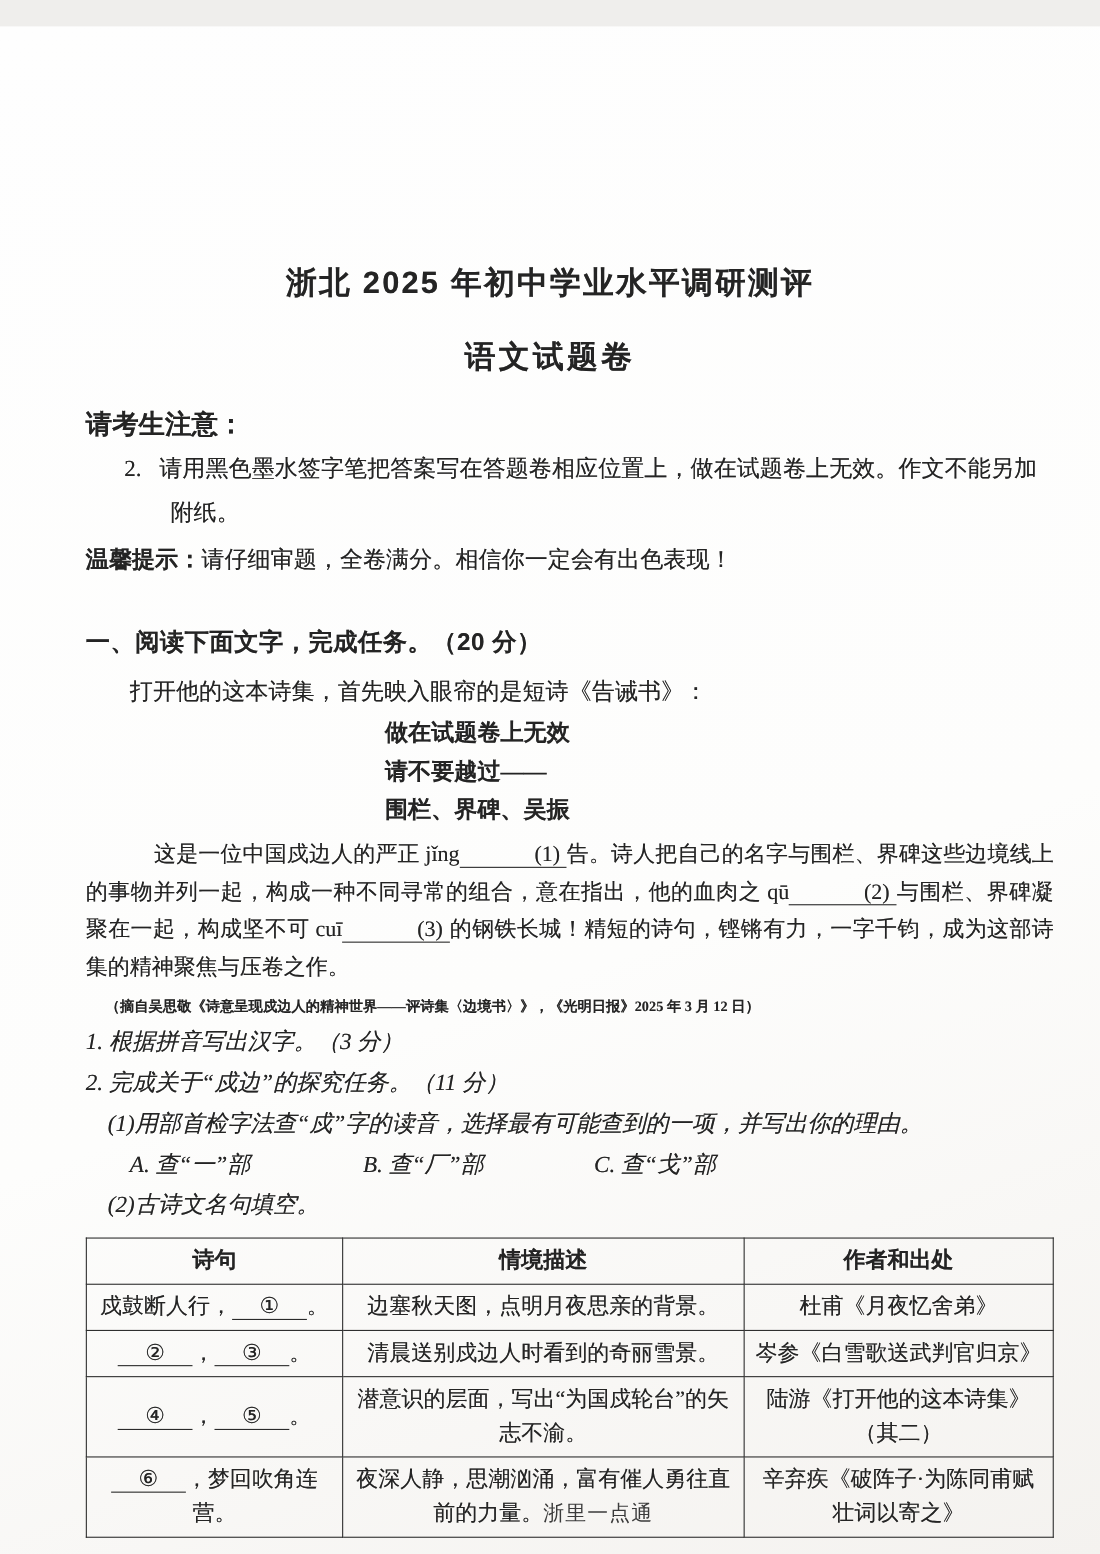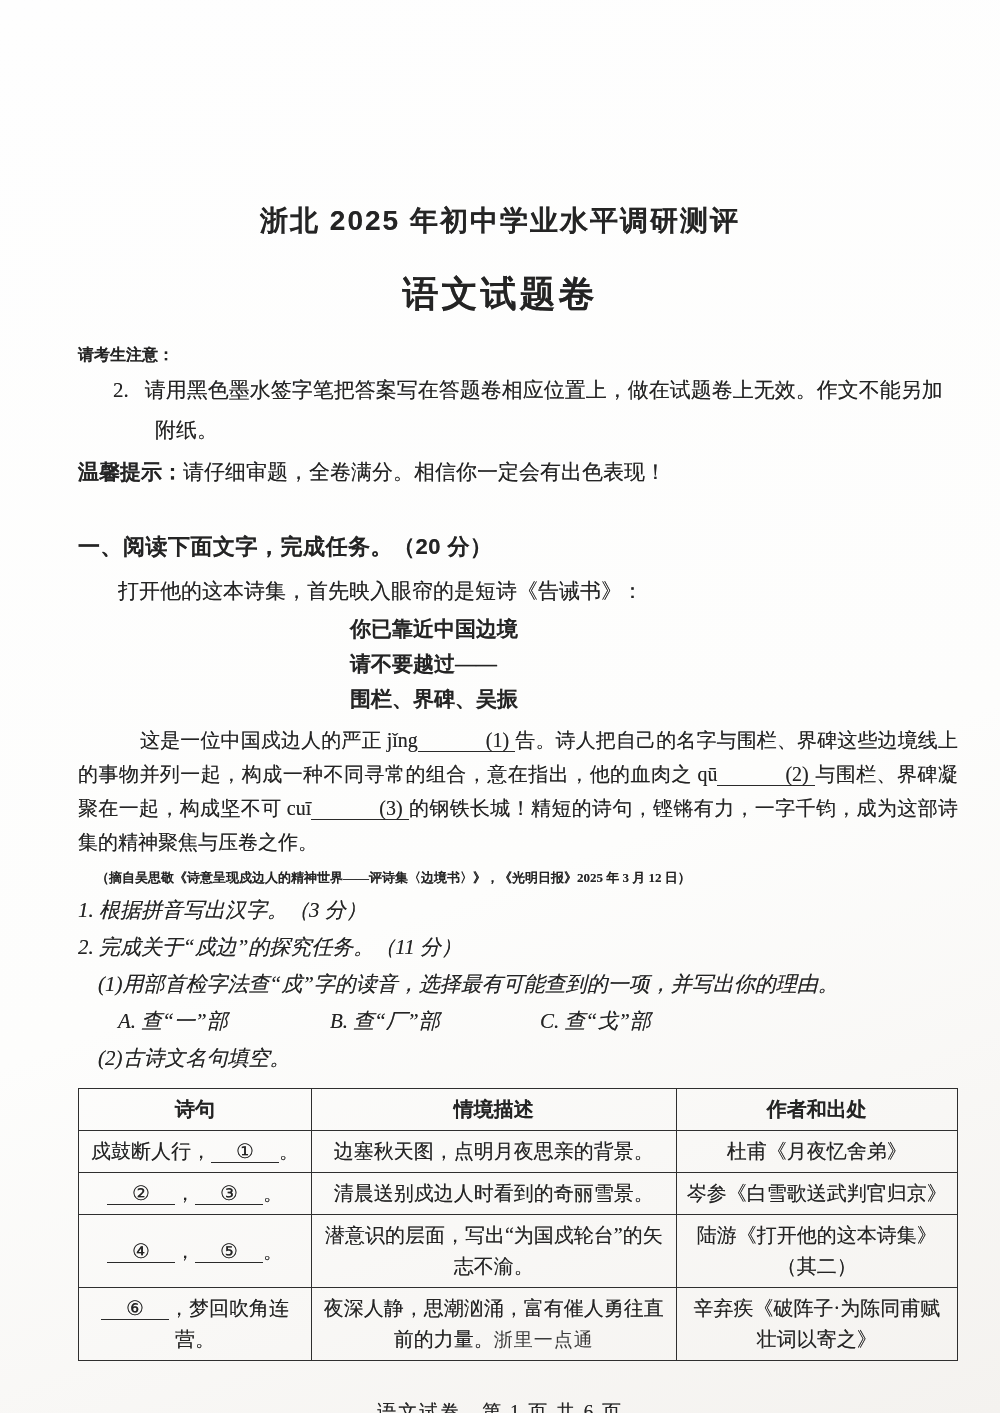--- a/index.html
+++ b/index.html
@@ -7,38 +7,39 @@
     width:1000px;height:1413px;
     background:#efeeec;
     font-family:"Liberation Serif","DejaVu Serif",serif;
     color:#242424;
     overflow:hidden;
     position:relative;
   }
   .sheet{
     position:absolute;inset:0;
     background:linear-gradient(160deg,#fefefe 0%,#fdfdfc 60%,#f4f2ef 100%);
-    padding:4px 42px 0 78px;
+    padding:16px 42px 0 78px;
     box-sizing:border-box;
     text-shadow:0 0 .6px rgba(35,35,35,.55);
+    margin-top:24px;
   }
   .hei{font-family:"Liberation Sans","DejaVu Sans",sans-serif;}
   .title{
     margin:198px 0 0 -36px;
     text-align:center;
     font-size:28px;font-weight:bold;letter-spacing:2px;
   }
   .subtitle{
     margin:30px 0 0 -36px;
     text-align:center;
-    font-size:36px;font-weight:bold;letter-spacing:3px;
+    font-size:28px;font-weight:bold;letter-spacing:3px;
   }
   .notice-heading{
     margin-top:26px;
-    font-size:16px;font-weight:bold;
+    font-size:24px;font-weight:bold;
   }
   .notice-item{
     margin-left:35px;
     padding-left:42px;text-indent:-42px;
     font-size:21px;line-height:40px;
     margin-top:4px;
   }
   .notice-item .num{margin-right:16px;}
   .tip-line{font-size:21px;line-height:40px;margin-top:2px;}
   .tip-label{font-weight:bold;}
@@ -119,21 +120,21 @@
 
   <div class="tip-line">
     <span class="tip-label hei">温馨提示：</span><span>请仔细审题，全卷满分。相信你一定会有出色表现！</span>
   </div>
 
   <div class="sec-heading hei">一、阅读下面文字，完成任务。（20 分）</div>
 
   <div class="intro-line">打开他的这本诗集，首先映入眼帘的是短诗《告诫书》：</div>
 
   <div class="poem">
-    <div class="poem-line">你已靠近中国边境</div>
+    <div class="poem-line">做在试题卷上无效</div>
     <div class="poem-line">请不要越过——</div>
     <div class="poem-line">围栏、界碑、吴振</div>
   </div>
 
   <div class="para">这是一位中国戍边人的严正 jǐng<span class="blank small">(1)</span>告。诗人把自己的名字与围栏、界碑这些边境线上的事物并列一起，构成一种不同寻常的组合，意在指出，他的血肉之 qū<span class="blank small">(2)</span>与围栏、界碑凝聚在一起，构成坚不可 cuī<span class="blank small">(3)</span>的钢铁长城！精短的诗句，铿锵有力，一字千钧，成为这部诗集的精神聚焦与压卷之作。</div>
 
   <div class="citation">（摘自吴思敬《诗意呈现戍边人的精神世界——评诗集〈边境书〉》，《光明日报》2025 年 3 月 12 日）</div>
 
   <div class="q-line">1. 根据拼音写出汉字。（3 分）</div>
   <div class="q-line">2. 完成关于“戍边”的探究任务。（11 分）</div>

